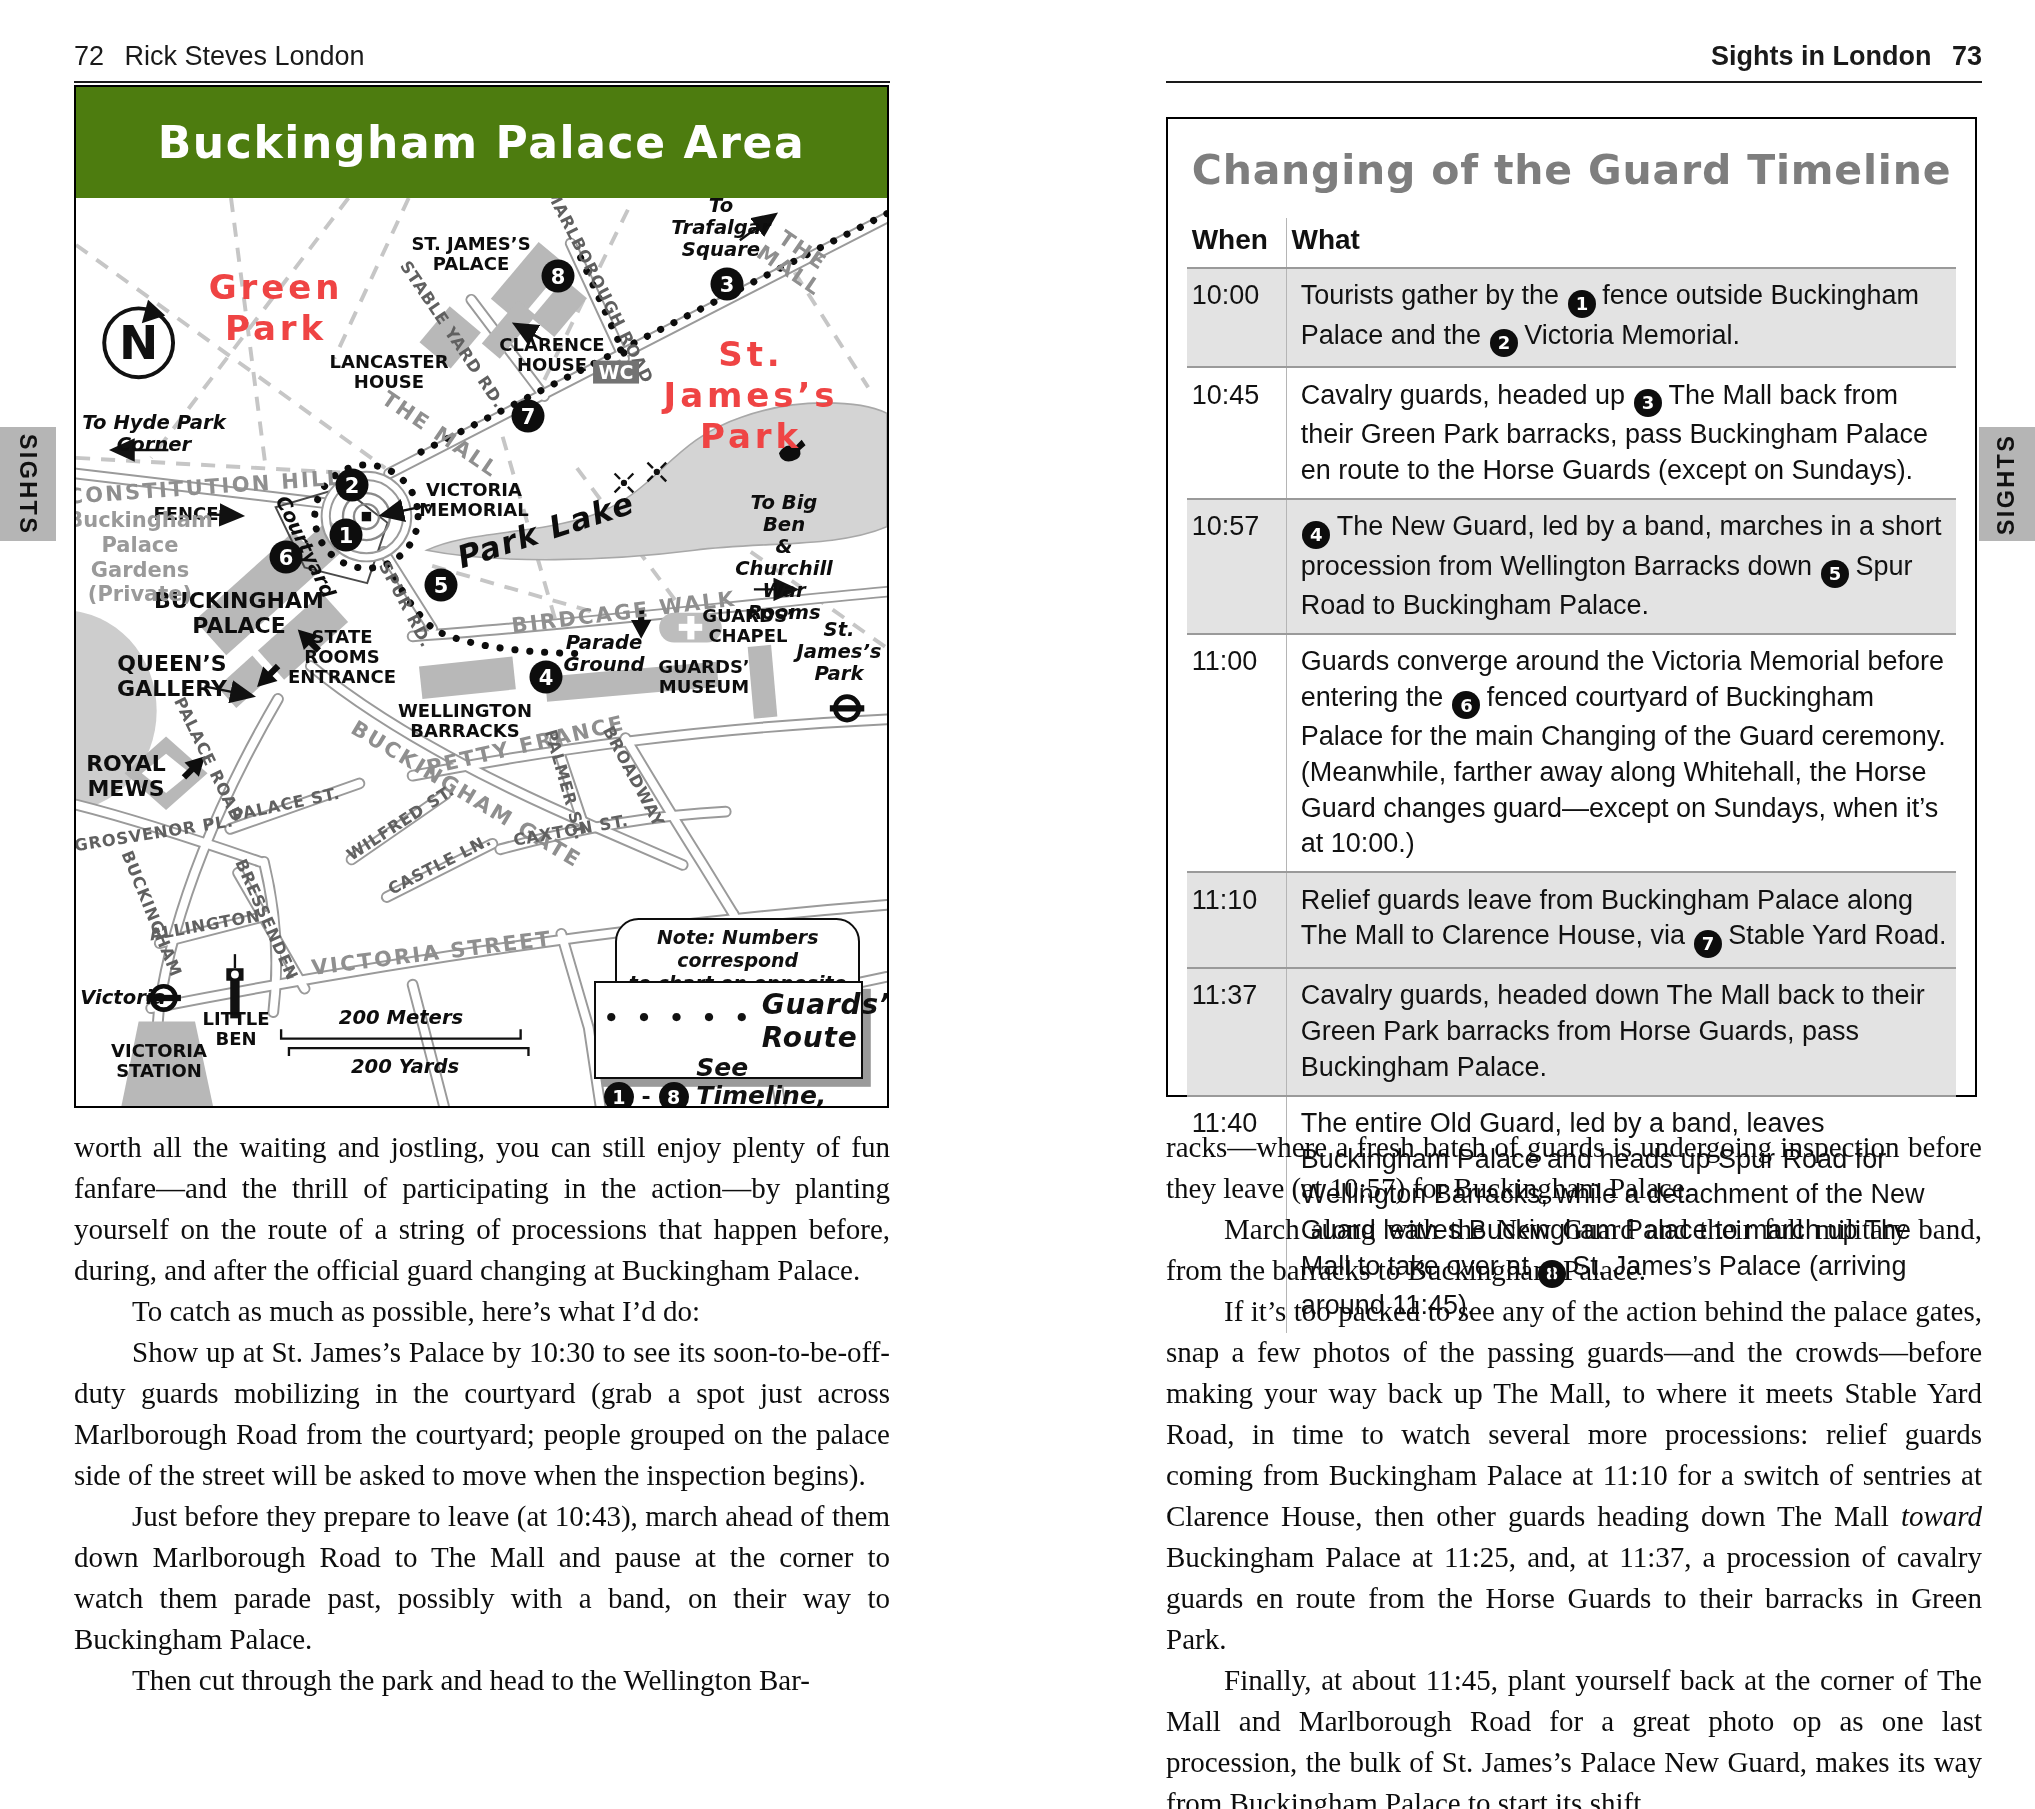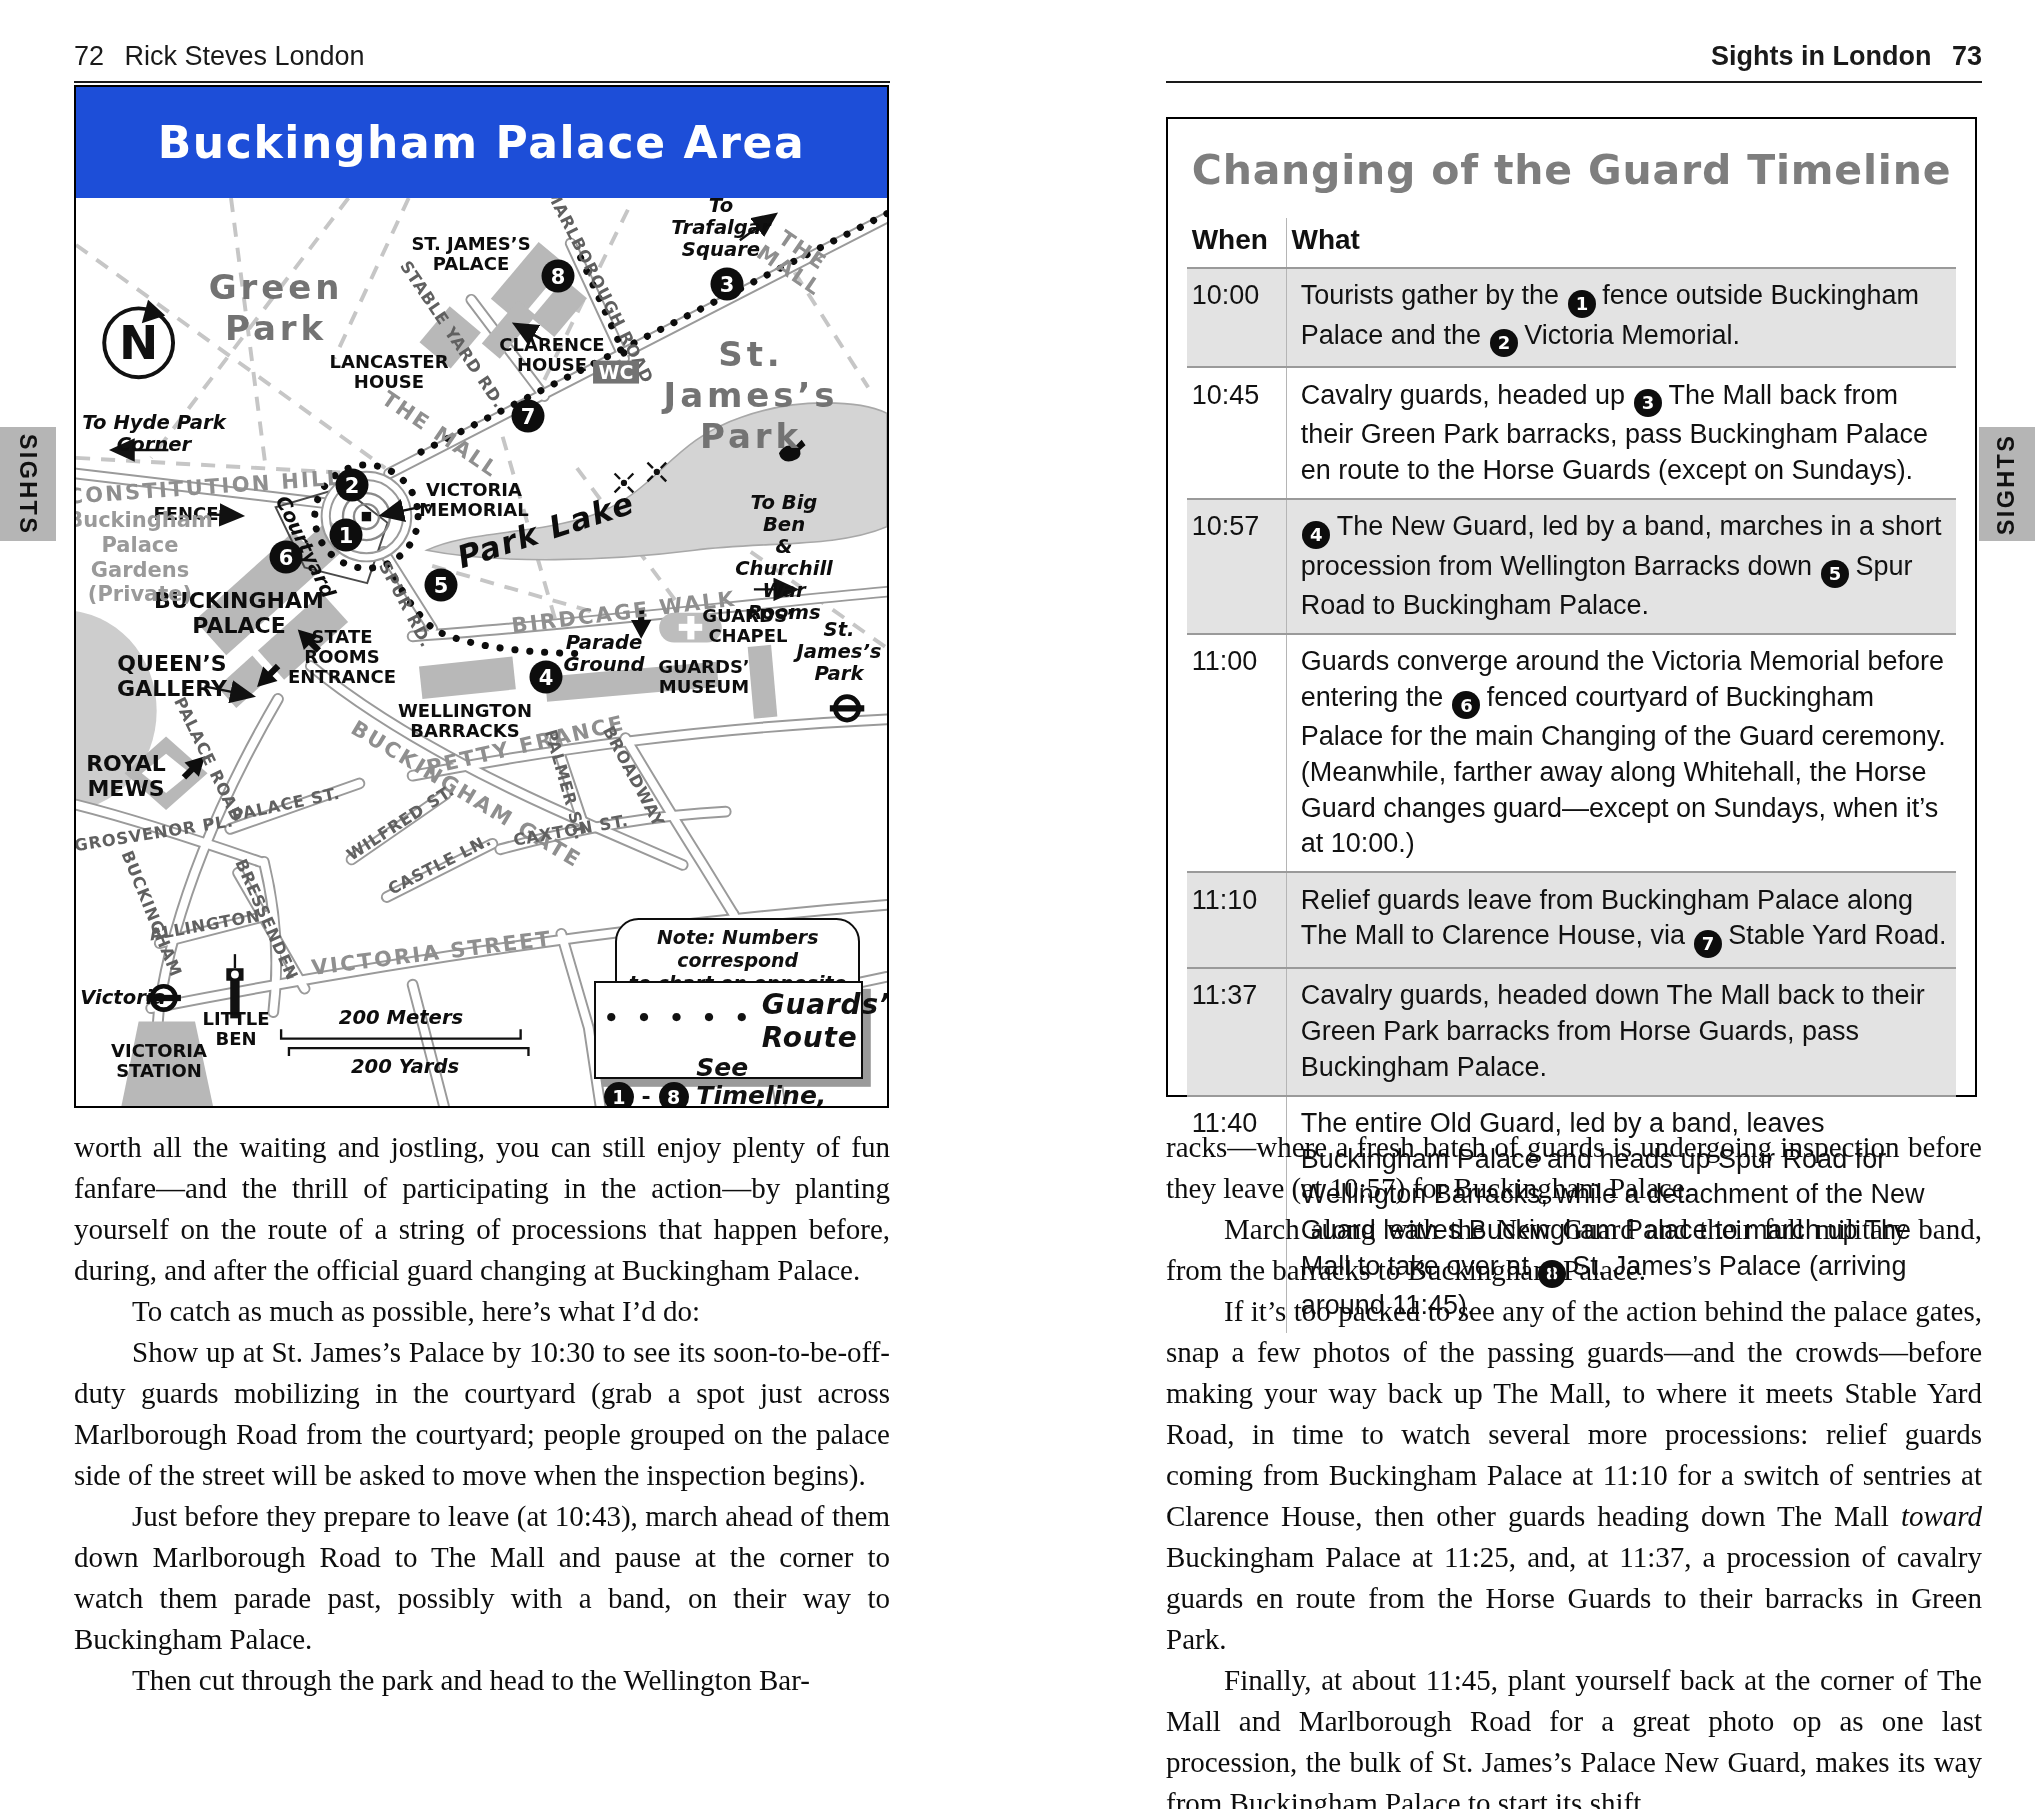--- a/index.html
+++ b/index.html
@@ -17,28 +17,28 @@
 
   
   .tab{position:absolute;top:427px;width:56px;height:114px;background:#b5b5b5;
        display:flex;align-items:center;justify-content:center;}
   .tab span{font-weight:bold;font-size:23.5px;letter-spacing:2.3px;white-space:nowrap;color:#111;}
   .tab-left{left:0;}  .tab-left span{transform:rotate(90deg);}
   .tab-right{left:1979px;} .tab-right span{transform:rotate(-90deg);}
 
   
   .map-box{position:absolute;left:74px;top:85px;width:811px;height:1019px;border:2.3px solid #000;background:#fff;}
-  .map-banner{height:111px;background:#1d4ed8;color:#fff;display:flex;align-items:center;justify-content:center;
+  .map-banner{height:111px;background:#4d7c0f;color:#fff;display:flex;align-items:center;justify-content:center;
               font-family:"DejaVu Sans",sans-serif;font-weight:bold;font-size:44px;letter-spacing:1.6px;}
   .map-area{position:relative;width:811px;height:908px;overflow:hidden;background:#fff;
             font-family:"DejaVu Sans",sans-serif;}
   .map-area svg{position:absolute;left:0;top:0;}
 
   .ml{position:absolute;text-align:center;white-space:pre-line;line-height:1.12;pointer-events:none;}
-  .ml.park{color:#737373;font-weight:bold;font-size:34px;letter-spacing:3.9px;line-height:1.2;}
+  .ml.park{color:#ef4444;font-weight:bold;font-size:34px;letter-spacing:3.9px;line-height:1.2;}
   .ml.street{color:#8f8f8f;font-weight:bold;font-size:21px;letter-spacing:2.3px;}
   .ml.minor{color:#606060;font-weight:bold;font-size:16.4px;letter-spacing:0.8px;}
   .ml.place{color:#0d0d0d;font-weight:bold;font-size:18px;}
   .ml.place-lg{color:#0d0d0d;font-weight:bold;font-size:22px;}
   .ml.gardens{color:#9a9a9a;font-weight:600;font-size:21px;line-height:1.18;}
   .ml.hand{color:#0d0d0d;font-style:italic;font-weight:600;font-size:19.6px;}
   .ml.hand-lg{color:#0d0d0d;font-style:italic;font-weight:bold;font-size:31px;letter-spacing:1.6px;}
   .ml.wc{color:#fff;background:#737373;font-weight:bold;font-size:19px;padding:0.8px 5.5px;white-space:nowrap;}
 
   .badge{display:inline-flex;align-items:center;justify-content:center;background:#0d0d0d;color:#fff;

